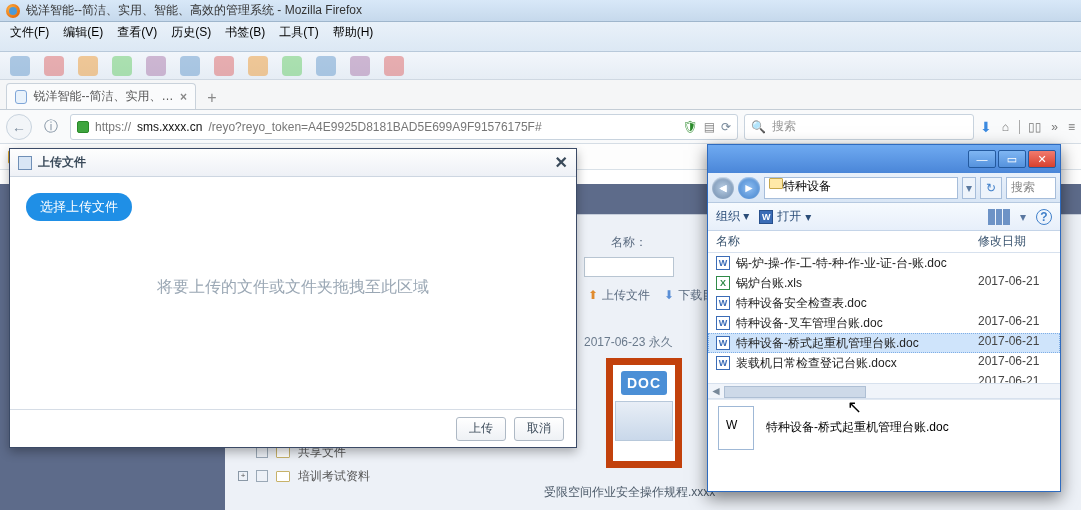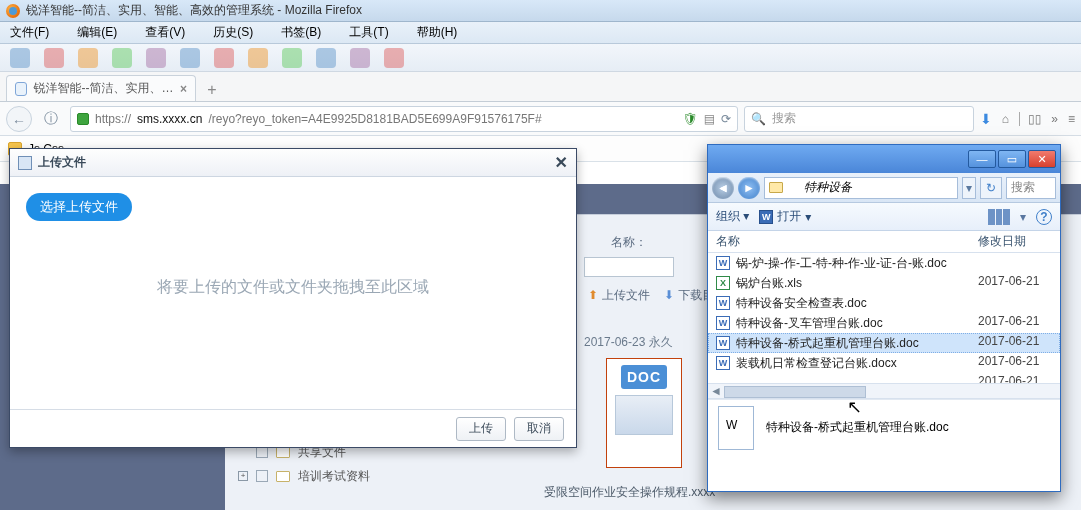--- a/index.html
+++ b/index.html
@@ -2,21 +2,21 @@
 <html><head>
 <meta charset="utf-8">
 <style>
 * { box-sizing: border-box; margin: 0; padding: 0; font-family: "Microsoft YaHei", Arial, sans-serif; font-size: 12px; }
 body { width: 1081px; height: 510px; overflow: hidden; background: #fff; position: relative; }
 
 
 .ff-titlebar { height: 22px; background: linear-gradient(#d8e8f8, #c6d9ec); display: flex; align-items: center; padding: 0 6px; color: #333; border-bottom: 1px solid #9fb6cc; }
 .ff-titlebar .ff-icon { width: 14px; height: 14px; background: radial-gradient(circle at 35% 35%, #ffb347, #e86f0c 70%); border-radius: 50%; margin-right: 6px; position:relative; }
 .ff-titlebar .ff-icon::after { content:""; position:absolute; inset:3px; border-radius:50%; background:#4e9ad6; }
-.ff-menubar { height: 22px; background: linear-gradient(#e9f1f9, #dce8f4); display: flex; align-items: flex-end; gap: 16px; padding: 0 4px; border-bottom: 1px solid #b8c9da; }
+.ff-menubar { height: 30px; background: linear-gradient(#e9f1f9, #dce8f4); display: flex; align-items: flex-start; gap: 2px; padding: 0 4px; border-bottom: 1px solid #b8c9da; }
 .ff-menubar span { padding: 2px 6px; border-radius: 3px; }
 .ff-icons-row { height: 28px; background: linear-gradient(#f2f6fb, #e6edf5); display: flex; align-items: center; gap: 14px; padding: 0 10px; border-bottom: 1px solid #cfd8e2; }
 .tb-icon { width: 20px; height: 20px; border-radius: 4px; background: #8fa7bf; opacity: .5; }
 .tb-icon.red { background:#d66; } .tb-icon.green{background:#6c6;} .tb-icon.blue{background:#69c;} .tb-icon.orange{background:#e93;} .tb-icon.purple{background:#a7a;}
 .ff-tabbar { height: 30px; background: #f5f6f7; display: flex; align-items: flex-end; padding-left: 6px; border-bottom: 1px solid #c4cdd6; }
 .ff-tab { height: 26px; display: flex; align-items: center; padding: 0 8px; background: #fafbfc; border: 1px solid #c9d2db; border-bottom: none; border-top-left-radius: 4px; border-top-right-radius: 4px; gap: 6px; max-width:190px; }
 .ff-tab .favicon { width:14px; height:14px; border-radius:3px; border:1px solid #7fa6d8; background:#e9f2fb; }
 .ff-tab .title { overflow:hidden; white-space:nowrap; text-overflow:ellipsis; color:#555; }
 .ff-tab .close { color:#888; font-weight:bold; }
 .ff-newtab { width:24px; height:22px; display:flex; align-items:center; justify-content:center; color:#888; margin-left:4px; font-size:16px; }
@@ -35,21 +35,21 @@
 
 .page-bg { position:absolute; left:0; right:0; top:184px; bottom:0; background:#5d6b8a; }
 .page-bg .light { position:absolute; left:225px; top:30px; right:0; bottom:0; background:#edf1f7; border-top:1px solid #c6cedb; }
 .bg-toolbar { position:absolute; left:584px; top:284px; right:10px; height:22px; display:flex; align-items:center; gap:6px; color:#5a6b80; }
 .minibtn { display:flex;align-items:center;gap:4px; padding:2px 4px; }
 .page-sidebar { position:absolute; left:238px; top:440px; width:200px; color:#555; }
 .page-sidebar .row { display:flex; align-items:center; gap:8px; height:24px; }
 .chk { width:12px;height:12px;border:1px solid #9aa8b6; }
 .folder { width:14px;height:11px;background:#fff;border:1px solid #c7b26a;border-radius:1px; }
 .plusbox{ width:10px;height:10px;border:1px solid #8a98a6; display:flex;align-items:center;justify-content:center;font-size:8px;color:#555; line-height:8px; }
-.doc-thumb { position:absolute; left:606px; top:358px; width:76px; height:110px; border:1px solid #c2410c; background:#fff; display:flex; flex-direction:column; align-items:center; }
+.doc-thumb { position:absolute; left:606px; top:358px; width:76px; height:110px; border:7px solid #c2410c; background:#fff; display:flex; flex-direction:column; align-items:center; }
 .doc-thumb .badge{ margin-top:6px; background:#4b8fd6; color:#fff; font-weight:bold; padding:4px 6px; border-radius:3px; font-size:14px; letter-spacing:1px;}
 .doc-thumb .preview{ margin-top:6px; width:58px; height:40px; background:linear-gradient(#e8eef6,#c9d8ea); border:1px solid #b7c8da;}
 .doc-caption { position:absolute; left:544px; top:484px; color:#4d5b6a; }
 .bg-meta { position:absolute; left:584px; top:334px; color:#6a7a8c; }
 .bg-name { position:absolute; left:584px; top:234px; color:#5a6b80; display:flex; align-items:center; gap:6px;flex-direction:column; }
 .bg-name input { width:90px; height:20px; border:1px solid #b8c5d2; }
 
 
 .modal { position:absolute; left:9px; top:148px; width:568px; height:300px; background:#fff; border:1px solid #3b4a66; box-shadow:0 4px 10px rgba(0,0,0,.3); display:flex; flex-direction:column; }
 .modal-hd { height:28px; background:linear-gradient(#fefefe,#eef1f6); border-bottom:1px solid #cdd6e1; display:flex; align-items:center; padding:0 8px; gap:6px; font-weight:bold; color:#3a4a5a; }
@@ -62,21 +62,21 @@
 .btn { height:24px; padding:0 12px; border:1px solid #aeb9c5; border-radius:3px; background:linear-gradient(#fff,#eef1f5); color:#3d4c5b; display:flex;align-items:center; }
 
 
 .explorer { position:absolute; left:707px; top:144px; width:354px; height:348px; border:1px solid #2e6bbf; background:#fff; box-shadow:0 6px 16px rgba(0,0,0,.5); }
 .ex-title { height:28px; background:linear-gradient(#6faaf1,#4a86d8); display:flex; align-items:center; justify-content:flex-end; padding-right:4px; gap:2px; }
 .winbtn { width:28px; height:18px; border:1px solid #245a9f; border-radius:2px; display:flex;align-items:center;justify-content:center;color:#fff; font-size:11px; background:linear-gradient(#7fb6f3,#5592dd); }
 .winbtn.close{ background:linear-gradient(#f17b6e,#d8402e); }
 .ex-nav { height:30px; background:linear-gradient(#e9f1fb,#d9e6f5); border-bottom:1px solid #b6c9e0; display:flex; align-items:center; padding:0 4px; gap:4px; }
 .navcircle { width:22px;height:22px;border-radius:50%; background:radial-gradient(#8fbff3,#3f7fc9); box-shadow:inset 0 1px 2px rgba(255,255,255,.6); display:flex;align-items:center;justify-content:center;color:#fff;}
 .navcircle.disabled{ filter:grayscale(.6) brightness(1.1); }
-.breadc { flex:1; height:22px; border:1px solid #a6bdda; background:#fff; display:flex; align-items:center; padding:0 4px; gap:21px;font-style:italic; }
+.breadc { flex:1; height:22px; border:1px solid #a6bdda; background:#fff; display:flex; padding:0 4px; gap:0; }
 .breadc .fld{width:14px;height:11px;background:#ffe9a8;border:1px solid #c7a84a;border-radius:1px;}
 .ex-nav .dd { width:14px;height:22px;border:1px solid #a6bdda;background:#eef4fb;display:flex;align-items:center;justify-content:center;color:#5b7aa0; }
 .ex-nav .rf { width:22px;height:22px;border:1px solid #a6bdda;background:#eef4fb;display:flex;align-items:center;justify-content:center;color:#3f7fc9;}
 .ex-nav .search{ width:50px;height:22px;border:1px solid #a6bdda;background:#fff;display:flex;align-items:center;padding:0 4px;color:#888;}
 .ex-tool { height:28px; background:linear-gradient(#f6fafe,#e7effa); border-bottom:1px solid #c4d4e8; display:flex; align-items:center; padding:0 8px; gap:10px; color:#2b4d78; }
 .ex-tool .word{ width:14px;height:14px;background:#3b6cb6;color:#fff;display:flex;align-items:center;justify-content:center;font-size:9px;font-weight:bold;border:1px solid #28508c;}
 .ex-tool .view{ width:22px;height:16px;display:flex;gap:1px;}
 .ex-tool .view span{ flex:1; background:#6d93c6; }
 .ex-tool .help{ width:16px;height:16px;border-radius:50%;border:1.5px solid #3f7fc9;color:#3f7fc9;display:flex;align-items:center;justify-content:center;font-weight:bold;}
 .ex-hdr { height:22px; border-bottom:1px solid #d7e1ee; display:flex; align-items:center; padding:0 8px; color:#3b5570; }

